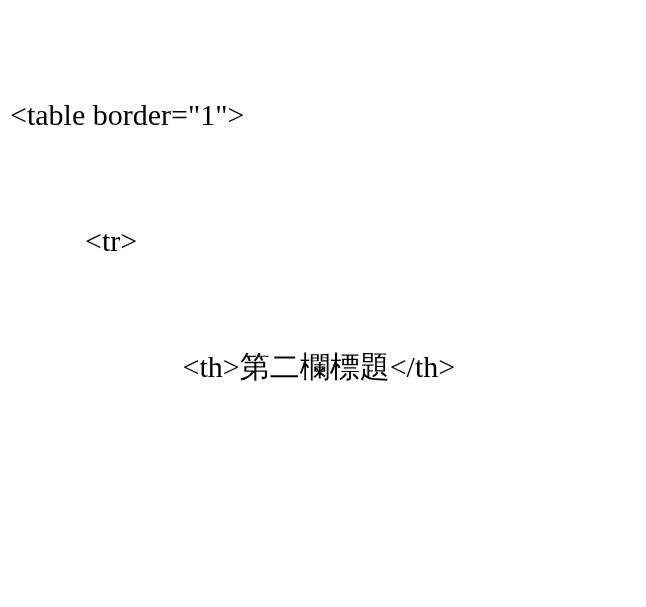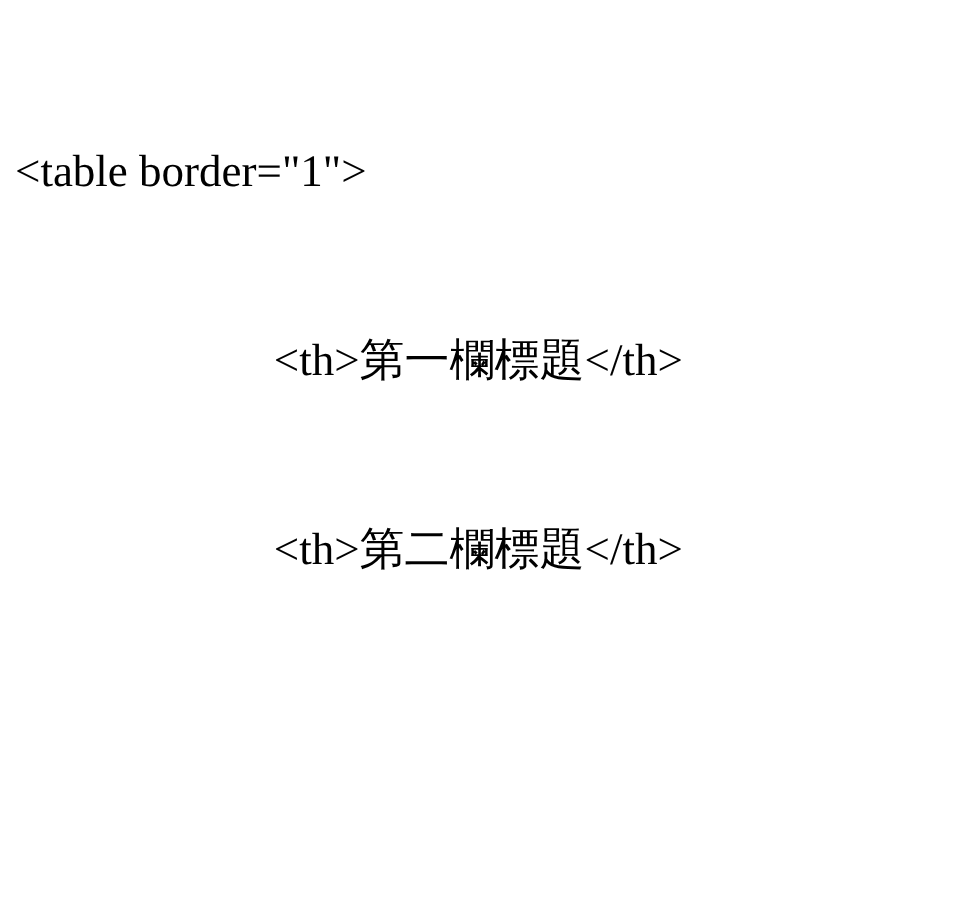--- a/index.html
+++ b/index.html
@@ -26,21 +26,21 @@
     white-space: pre;
     min-height: 42px;
   }
 </style>
 </head>
 <body>
 
 <div class="page">
   <div class="code-snippet">
     <div class="code-line">&lt;table border="1"&gt;</div>
-    <div class="code-line">                       &lt;th&gt;第一欄標題&lt;/th&gt;</div>
+    <div class="code-line">          &lt;tr&gt;</div>
     <div class="code-line">                       &lt;th&gt;第二欄標題&lt;/th&gt;</div>
     
     
     
     
     
     
     
     
     

